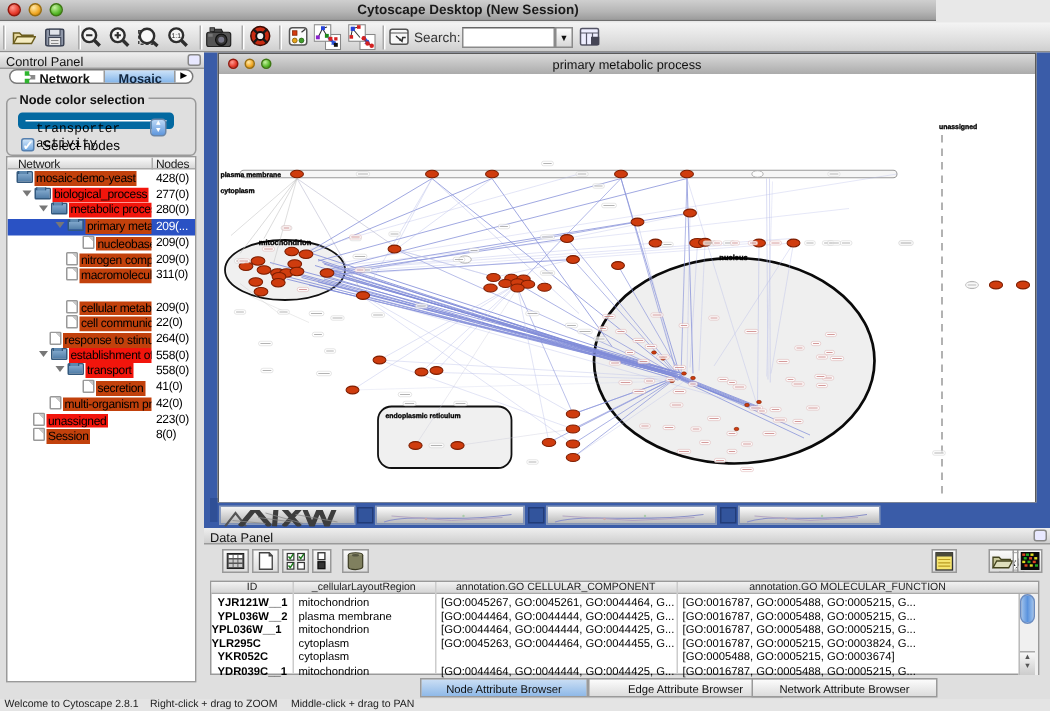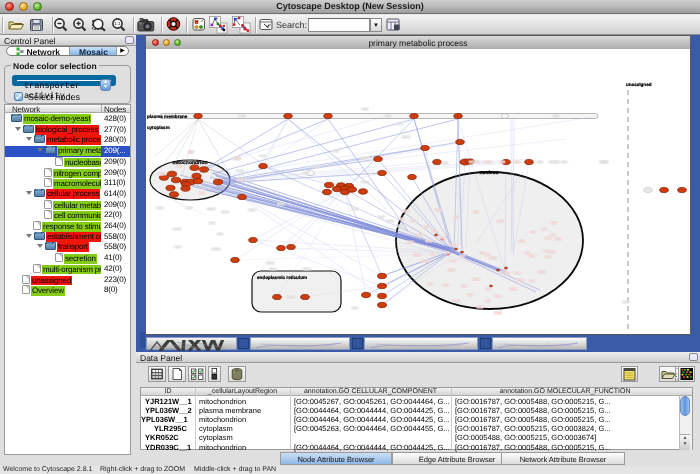--- a/index.html
+++ b/index.html
@@ -1,21 +1,21 @@
 <!DOCTYPE html>
 <html><head>
 <meta charset="utf-8">
 <style>
   * { margin:0; padding:0; box-sizing:border-box; }
   html,body { width:700px; height:474px; overflow:hidden; }
   body { -webkit-font-smoothing:antialiased; text-rendering:geometricPrecision; font-family:"Liberation Sans", sans-serif; background:#e8e8e8; position:relative; }
   .abs { position:absolute; }
 
   
-  #mtitle { left:0; top:0; width:700px; height:14px;
+  #mtitle { left:0; top:0; width:624px; height:14px;
     background:linear-gradient(#cfcfcf,#b5b5b5 60%,#9c9c9c);
     border-bottom:1px solid #6f6f6f; }
   #mtitle .t { position:absolute; left:0; right:0; top:1px; text-align:center;
     font-size:9px; font-weight:bold; color:#1a1a1a; }
   .tl { position:absolute; top:2px; width:9px; height:9px; border-radius:50%; }
   .tl.r { left:5px;  background:radial-gradient(circle at 35% 30%, #ff9a90, #e73b2d 60%, #a51708); border:0.5px solid #92170c;}
   .tl.y { left:19px; background:radial-gradient(circle at 35% 30%, #ffe9a8, #f0a826 60%, #b06f05); border:0.5px solid #9a6e10;}
   .tl.g { left:33px; background:radial-gradient(circle at 35% 30%, #c6f2a0, #59ba2c 60%, #2f7d0a); border:0.5px solid #3d7712;}
 
   
@@ -72,21 +72,21 @@
   #tree { position:absolute; left:4px; top:69px; width:127px; height:351px;
     background:#fff; border:1px solid #9a9a9a; font-size:8px; letter-spacing:-0.2px; overflow:hidden; }
   #treehead { position:absolute; left:0; top:0; width:100%; height:8px;
     background:linear-gradient(#fafafa,#d8d8d8); border-bottom:1px solid #aaa; color:#222; }
   #treehead .c1 { position:absolute; left:7px; top:0px; font-size:8px;}
   #treehead .c2 { position:absolute; left:99px; top:0px; font-size:8px;}
   #treehead .vd { position:absolute; left:96px; top:0; height:8px; border-left:1px solid #aaa; }
   .trow { position:absolute; left:0; width:100%; height:10.7px; white-space:nowrap; }
   .trow .lab { position:absolute; left:0; top:0; width:96px; height:10.7px; overflow:hidden; white-space:nowrap; }
   .trow .hl { display:inline-block; padding:0 1px; line-height:10px; }
-  .hl.g { background:#84cc16; color:#000; }
+  .hl.g { background:#c2410c; color:#000; }
   .hl.r { background:#f2150c; color:#000; }
   .trow .cnt { position:absolute; left:99px; top:0; line-height:10.7px; color:#000; }
   .trow.sel { background:#2a52c4; }
   .trow.sel .cnt { color:#fff; }
   .tri { display:inline-block; width:0; height:0; border-left:3.5px solid transparent;
     border-right:3.5px solid transparent; border-top:4.5px solid #777; vertical-align:1px; margin-right:2px;}
   .fold { display:inline-block; width:11px; height:8px; background:linear-gradient(#88aed2,#527ea8);
     border:1px solid #33597e; border-radius:1px; vertical-align:-1px; margin-right:1px; position:relative;}
   .fold:before { content:""; position:absolute; left:0px; top:-2px; width:5px; height:2px;
     background:#5d88b0; border:1px solid #33597e; border-bottom:none; border-radius:1px 1px 0 0;}
@@ -303,24 +303,20 @@
         <span class="cnt">209(0)</span>
       </div>
 <div class="trow" style="top:62.5px;">
         <span class="lab"><span style="display:inline-block;width:39px;"></span><span class="file"></span><span class="hl g">nitrogen compo</span></span>
         <span class="cnt">209(0)</span>
       </div>
 <div class="trow" style="top:73.2px;">
         <span class="lab"><span style="display:inline-block;width:39px;"></span><span class="file"></span><span class="hl g">macromolecule</span></span>
         <span class="cnt">311(0)</span>
       </div>
-<div class="trow" style="top:83.9px;">
-        <span class="lab"><span style="display:inline-block;width:21px;"></span><span class="tri"></span><span class="fold"></span><span class="hl r">cellular process</span></span>
-        <span class="cnt">614(0)</span>
-      </div>
 <div class="trow" style="top:94.6px;">
         <span class="lab"><span style="display:inline-block;width:39px;"></span><span class="file"></span><span class="hl g">cellular metabo</span></span>
         <span class="cnt">209(0)</span>
       </div>
 <div class="trow" style="top:105.3px;">
         <span class="lab"><span style="display:inline-block;width:39px;"></span><span class="file"></span><span class="hl g">cell communicat</span></span>
         <span class="cnt">22(0)</span>
       </div>
 <div class="trow" style="top:116.0px;">
         <span class="lab"><span style="display:inline-block;width:28px;"></span><span class="file"></span><span class="hl g">response to stimul</span></span>
@@ -340,21 +336,21 @@
       </div>
 <div class="trow" style="top:158.8px;">
         <span class="lab"><span style="display:inline-block;width:28px;"></span><span class="file"></span><span class="hl g">multi-organism pro</span></span>
         <span class="cnt">42(0)</span>
       </div>
 <div class="trow" style="top:169.5px;">
         <span class="lab"><span style="display:inline-block;width:17px;"></span><span class="file"></span><span class="hl r">unassigned</span></span>
         <span class="cnt">223(0)</span>
       </div>
 <div class="trow" style="top:180.2px;">
-        <span class="lab"><span style="display:inline-block;width:17px;"></span><span class="file"></span><span class="hl g">Overview</span></span>
+        <span class="lab"><span style="display:inline-block;width:17px;"></span><span class="file"></span><span class="hl g">Session</span></span>
         <span class="cnt">8(0)</span>
       </div>
 
     </div>
   </div>
 
   <div id="desktop" class="abs">
     <div id="iwin">
       <div id="ititle">
         <div class="tl r"></div>
@@ -901,21 +897,21 @@
           <span class="dc" style="left:153px;width:156px;">[GO:0044464, GO:0044444, GO:0044425, G...</span>
           <span class="dc" style="left:314px;width:222px;">[GO:0016787, GO:0005488, GO:0005215, G...</span>
         </div>
 <div class="drow" style="top:26.9px;">
           <span class="dc" style="left:0;width:49px;"><b>YPL036W__1</b></span>
           <span class="dc" style="left:58px;width:90px;">mitochondrion</span>
           <span class="dc" style="left:153px;width:156px;">[GO:0044464, GO:0044444, GO:0044425, G...</span>
           <span class="dc" style="left:314px;width:222px;">[GO:0016787, GO:0005488, GO:0005215, G...</span>
         </div>
 <div class="drow" style="top:36.1px;">
-          <span class="dc" style="left:13px;width:49px;"><b>YLR295C</b></span>
+          <span class="dc" style="left:0;width:49px;"><b>YLR295C</b></span>
           <span class="dc" style="left:58px;width:90px;">cytoplasm</span>
           <span class="dc" style="left:153px;width:156px;">[GO:0045263, GO:0044464, GO:0044455, G...</span>
           <span class="dc" style="left:314px;width:222px;">[GO:0016787, GO:0005215, GO:0003824, G...</span>
         </div>
 <div class="drow" style="top:45.3px;">
           <span class="dc" style="left:4px;width:49px;"><b>YKR052C</b></span>
           <span class="dc" style="left:58px;width:90px;">cytoplasm</span>
           <span class="dc" style="left:314px;width:222px;">[GO:0005488, GO:0005215, GO:0003674]</span>
         </div>
 <div class="drow" style="top:54.5px;">

